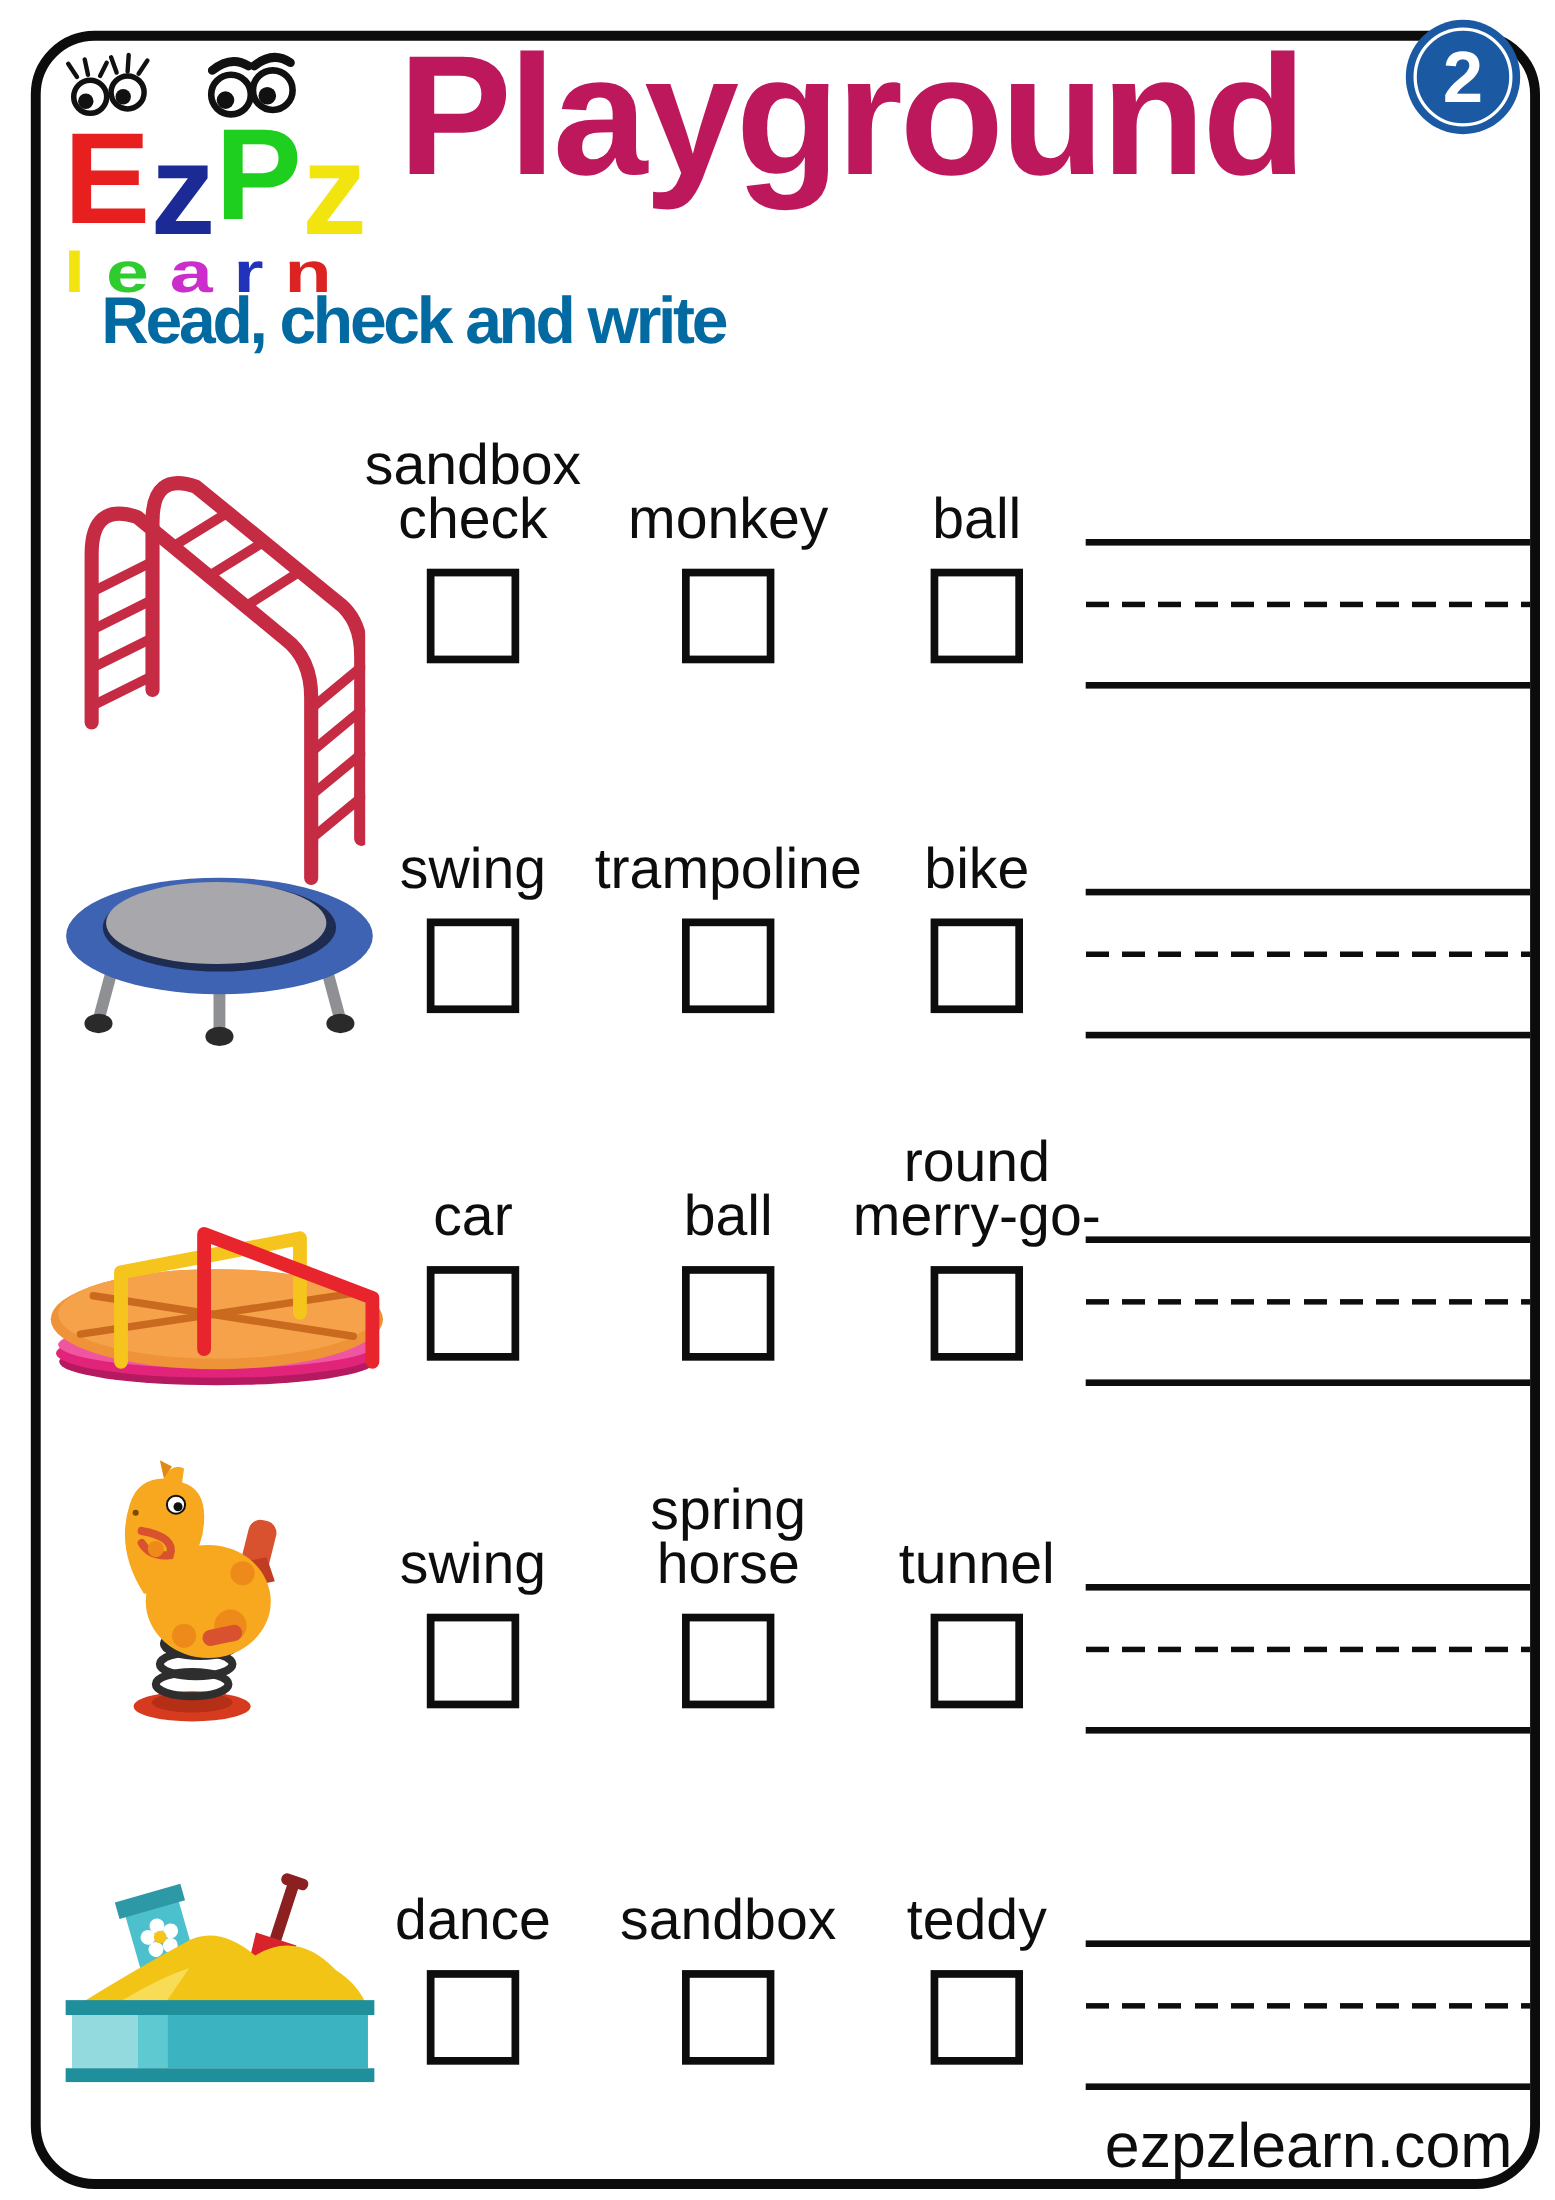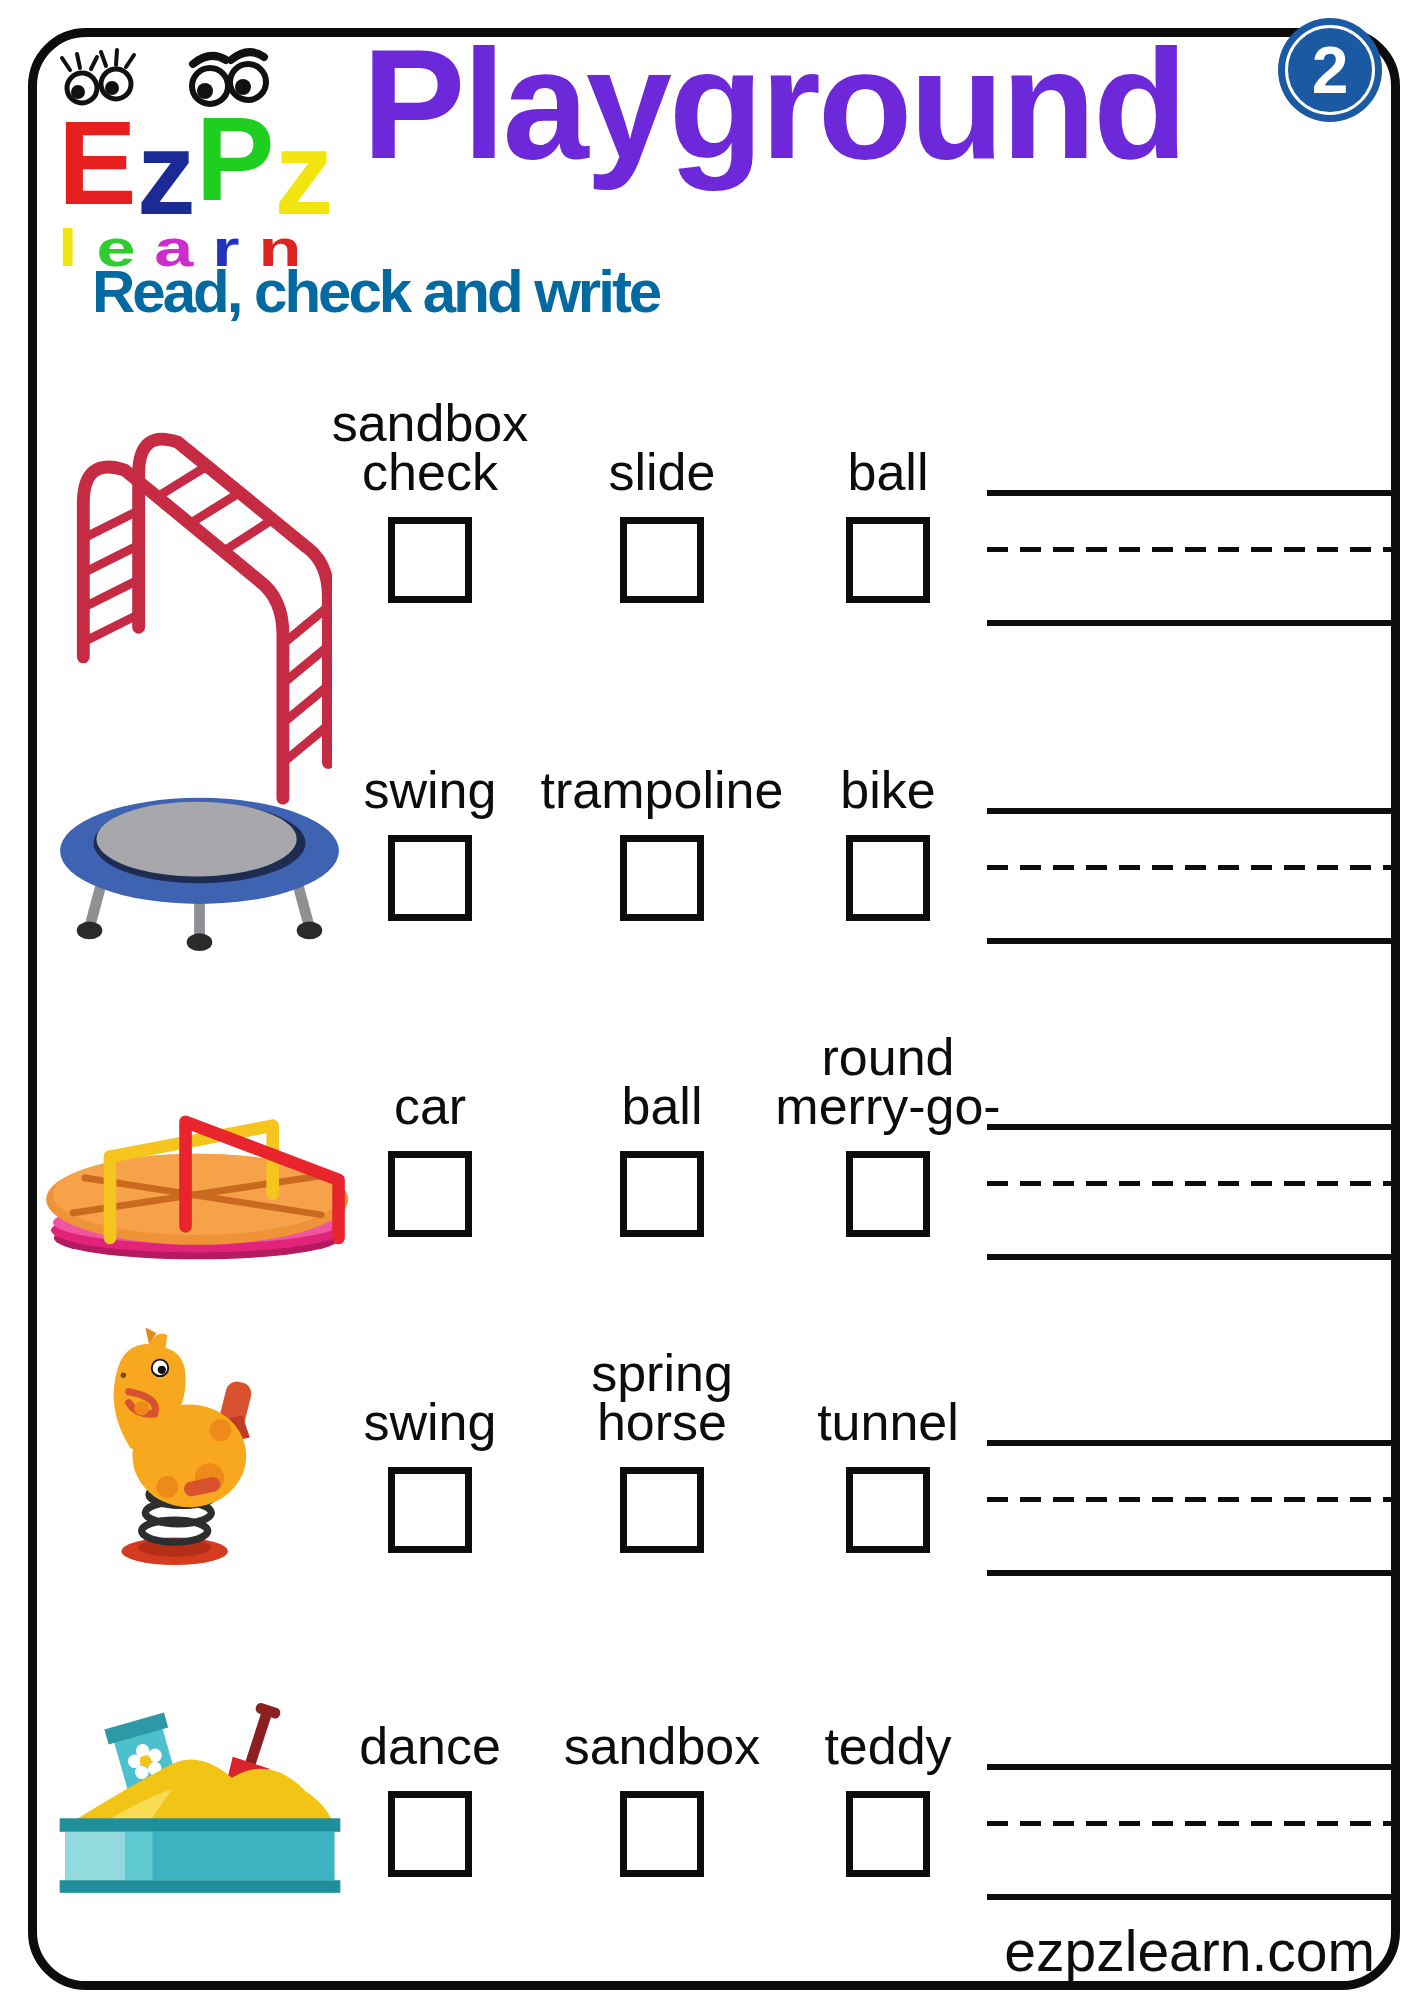--- a/index.html
+++ b/index.html
@@ -15,21 +15,21 @@
   .logo-letters span{display:block;}
   .L0{color:#e81f1f;}
   .L1{color:#1c2a96;transform:translateY(10px);}
   .L2{color:#1fcf1f;transform:translateY(-4px);}
   .L3{color:#f2e40e;transform:translateY(10px);}
   .logo-sub{position:absolute;left:8px;top:180px;display:flex;gap:14px;font-weight:bold;font-size:52px;line-height:1;
             transform:scaleX(1.35);transform-origin:left center;}
   .S0{color:#f2e40e;} .S1{color:#2ecc2e;} .S2{color:#cc2ecc;} .S3{color:#2233bb;} .S4{color:#dd2222;}
 
   .title{position:absolute;left:362px;top:22px;font-size:155px;line-height:165px;font-weight:bold;
-         letter-spacing:-3px;color:#6d28d9;}
+         letter-spacing:-3px;color:#be185d;}
   .badge{position:absolute;left:1278px;top:18px;width:104px;height:104px;border-radius:50%;
          background:#1b5aa3;display:flex;align-items:center;justify-content:center;}
   .badge::before{content:"";position:absolute;left:7px;top:7px;right:7px;bottom:7px;border:3px solid #fff;border-radius:50%;}
   .badge-num{color:#fff;font-size:66px;font-weight:bold;}
   .subtitle{position:absolute;left:92px;top:198px;font-size:60px;line-height:100px;font-weight:900;
             letter-spacing:-3px;color:#0369a1;margin-top:44px;}
 
   
   .row{position:absolute;left:0;width:1414px;height:0;}
   .opt{position:absolute;top:0;width:340px;height:86px;}
@@ -132,21 +132,21 @@
     </svg>
     <div class="opt c1">
       <div class="label">
         <span>sandbox</span>
           <span>check</span>
       </div>
       <div class="checkbox"></div>
     </div>
     <div class="opt c2">
       <div class="label">
-        <span>slide</span>
+        <span>monkey</span>
           <span></span>
       </div>
       <div class="checkbox"></div>
     </div>
     <div class="opt c3">
       <div class="label">
         <span>ball</span>
           <span></span>
       </div>
       <div class="checkbox"></div>

